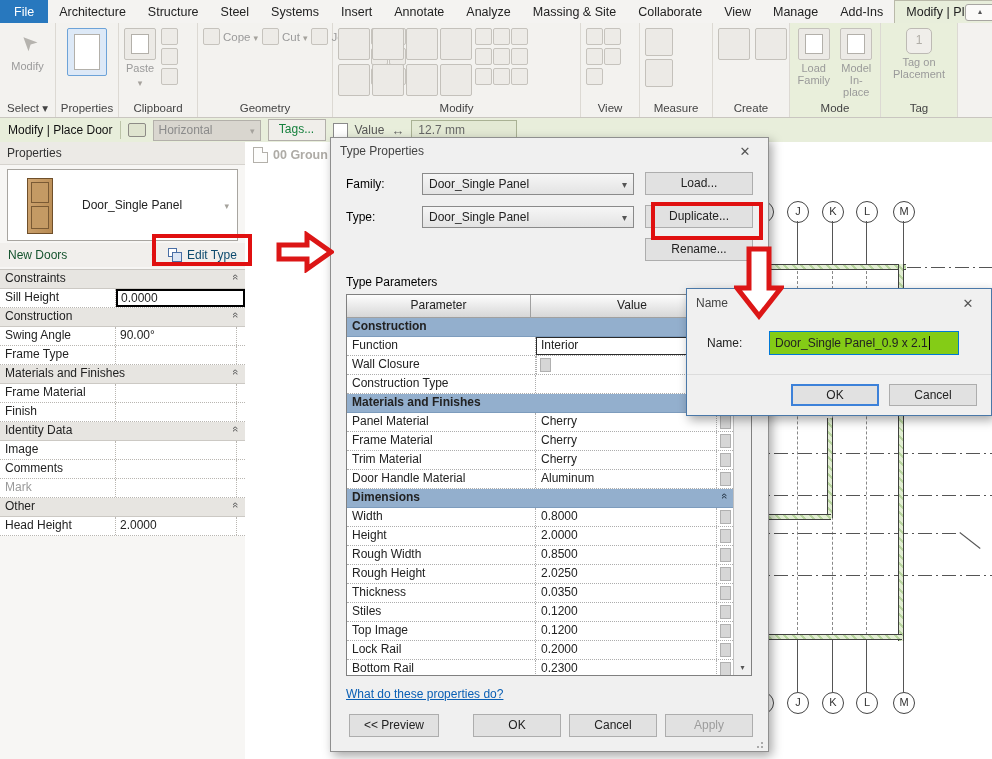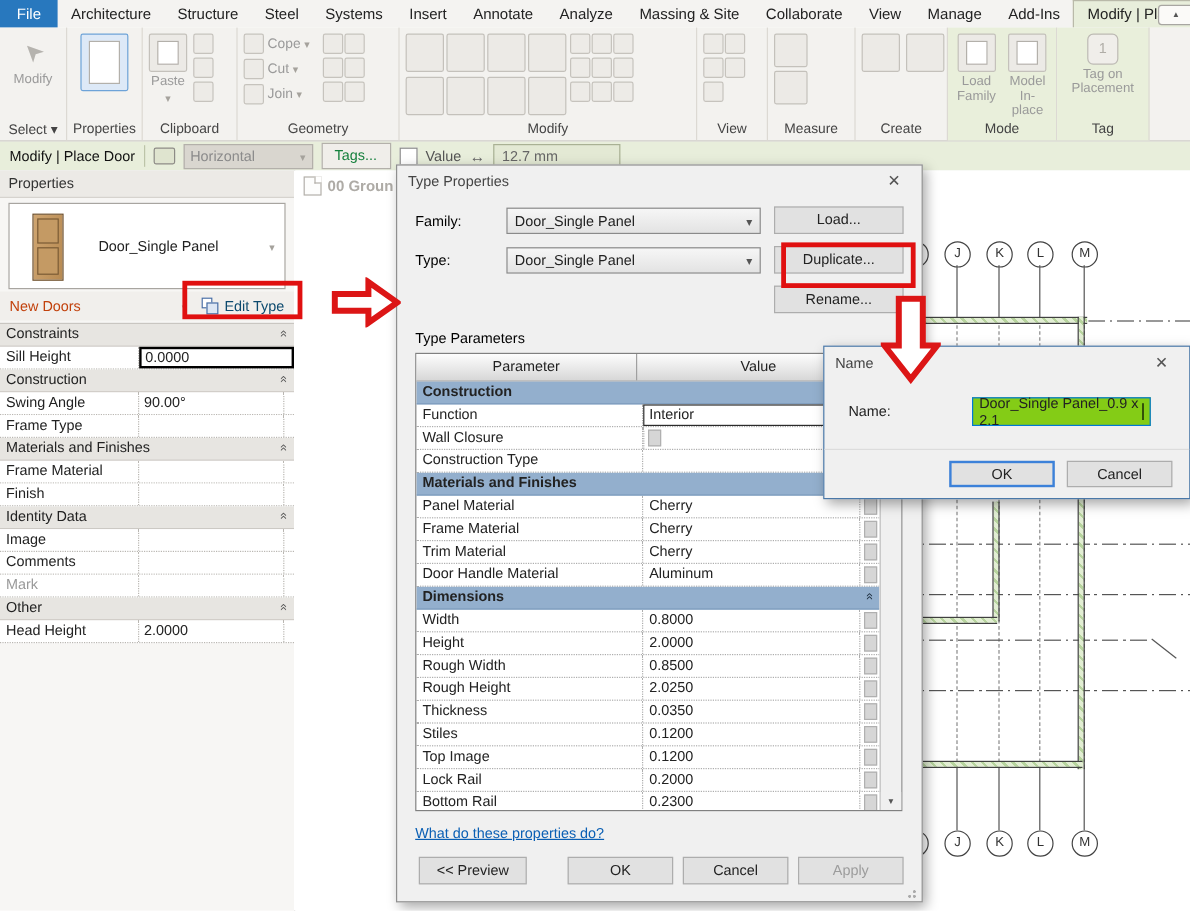--- a/index.html
+++ b/index.html
@@ -22,21 +22,21 @@
   .rbtn{display:flex;flex-direction:column;align-items:center;gap:2px;color:#9a9a9a;font-size:11px;text-align:center;line-height:12px;}
   .gicon{width:30px;height:30px;border:1px solid #c4c1bb;background:#eceae6;border-radius:2px;position:relative;}
   .gicon.sel{border:1px solid #6da3d8;background:#dde9f7;}
   .gicon .inner{position:absolute;left:6px;top:5px;right:6px;bottom:5px;border:1px solid #b3b0aa;background:#fff;}
   .cursor-glyph{font-size:20px;color:#b5b3ae;transform:rotate(-135deg);display:inline-block;width:30px;height:30px;line-height:30px;}
   .sicon{width:15px;height:15px;border:1px solid #c6c3bd;background:#edebe7;border-radius:2px;}
   .icon-col{display:flex;flex-direction:column;gap:3px;}
   .icon-grid3{display:grid;grid-template-columns:repeat(3,15px);gap:3px;}
   .icon-grid2{display:grid;grid-template-columns:repeat(2,15px);gap:3px;}
   .biggrid{display:grid;grid-template-columns:repeat(4,30px);gap:4px;}
-  .geo-menu{display:flex;flex-direction:column;gap:4px;}
+  .geo-menu{display:flex;flex-direction:row;gap:4px;}
   .geo-item{display:flex;align-items:center;gap:3px;color:#9a9a9a;font-size:11.5px;}
   .darr::after{content:"▾";font-size:9px;color:#a5a29c;}
   .bcap{max-width:56px;}
   .tag-hex{width:24px;height:24px;border:1px solid #bdbab4;border-radius:5px;background:#f0eeea;color:#b0ada7;text-align:center;line-height:22px;font-size:12px;}
 
   
   #optionbar{position:absolute;left:0;top:118px;right:0;height:24px;background:#e8eedb;border-bottom:1px solid #c6cfb2;display:flex;align-items:center;gap:7px;padding-left:8px;}
   .ob-sep{width:1px;height:18px;background:#bcc4a8;}
   .ob-mode{color:#111;}
   .ob-align-icon{width:16px;height:12px;border:1px solid #8d8b86;border-radius:2px;background:#dfe4cf;}
@@ -55,21 +55,21 @@
   #palette{position:absolute;left:0;top:0;width:245px;bottom:0;background:#f7f6f4;border-right:1px solid #b5b2ad;}
   .pal-header{height:22px;display:flex;align-items:center;padding:0 7px;color:#333;background:#eceae6;border-bottom:1px solid #d6d3ce;}
   .type-card{margin:4px 7px 0 7px;height:70px;background:#fff;border:1px solid #a8a5a0;display:flex;align-items:center;}
   .door-thumb{width:58px;height:62px;margin:3px;background:#fff;position:relative;flex:0 0 auto;}
   .door{position:absolute;left:16px;top:4px;width:24px;height:54px;background:linear-gradient(100deg,#cfa571,#b78a52);border:1px solid #6f4f2a;}
   .door .p1,.door .p2{position:absolute;left:3px;right:3px;border:1px solid #7a5a34;background:#c49a64;}
   .door .p1{top:3px;height:19px;} .door .p2{top:27px;height:21px;}
   .type-card-name{flex:1;padding-left:10px;color:#222;}
   .type-card .darr{margin-right:8px;}
   .cat-row{height:24px;margin-top:2px;display:flex;align-items:center;background:#f1efec;}
-  .cat-combo{flex:0 0 148px;display:flex;align-items:center;justify-content:space-between;padding:0 6px 0 8px;color:#c2410c;}
+  .cat-combo{flex:0 0 148px;display:flex;align-items:center;justify-content:space-between;padding:0 6px 0 8px;color:#14532d;}
   .edit-type{display:flex;align-items:center;gap:5px;padding:2px 6px;color:#0c4a6e;}
   .et-icon{position:relative;width:14px;height:14px;}
   .et-icon::before{content:"";position:absolute;left:0;top:0;width:7px;height:7px;border:1px solid #4a6fa5;background:#fff;}
   .et-icon::after{content:"";position:absolute;right:0;bottom:0;width:8px;height:8px;border:1px solid #4a6fa5;background:#dce6f4;}
   #pgrid{margin-top:2px;border-top:1px solid #c9c6c1;background:#fff;}
   .prow{display:flex;height:18px;align-items:stretch;border-bottom:1px dotted #b9b6b1;background:#fff;}
   .plabel{width:108px;padding:1px 2px 0 5px;color:#222;border-right:1px dotted #b9b6b1;white-space:nowrap;overflow:hidden;}
   .pvalue{flex:1;padding:1px 2px 0 4px;color:#222;border-right:1px dotted #b9b6b1;white-space:nowrap;overflow:hidden;}
   .pstub{width:8px;}
   .chev{display:none;}
@@ -145,21 +145,21 @@
   .btn-cancel{left:223px;width:88px;}
   .btn-apply{left:319px;width:88px;color:#9c9c9c;}
   .grip{position:absolute;right:2px;bottom:2px;width:10px;height:10px;background:
     radial-gradient(circle at 2px 8px,#aaa 1px,transparent 1.4px),
     radial-gradient(circle at 6px 8px,#aaa 1px,transparent 1.4px),
     radial-gradient(circle at 6px 4px,#aaa 1px,transparent 1.4px);}
 
   
   #namedlg{left:686px;top:288px;width:304px;height:126px;z-index:20;border:1px solid #4a78a8;}
   #namedlg .dlg-title{height:28px;}
-  .name-row{display:flex;align-items:center;padding:14px 14px 0 20px;gap:41px;}
+  .name-row{display:flex;align-items:center;padding:14px 14px 0 20px;}
   .name-label{width:62px;}
   .name-input{flex:1;height:24px;background:#84cc16;border:1px solid #0078d7;display:flex;align-items:center;padding:0 5px;box-sizing:border-box;margin-right:18px;}
   .caret{width:1px;height:14px;background:#000;margin-left:1px;}
   .name-sep{position:absolute;left:0;right:0;bottom:40px;border-top:1px solid #dcdcdc;}
   .name-footer{position:absolute;right:14px;bottom:9px;display:flex;gap:10px;}
   .nbtn{width:88px;height:22px;background:#e1e1e1;border:1px solid #adadad;text-align:center;line-height:20px;box-sizing:border-box;}
   .nbtn.focused{border:2px solid #3c81d9;line-height:18px;}
 
   
   .red-box{position:absolute;border:4px solid #e01010;z-index:30;pointer-events:none;}

